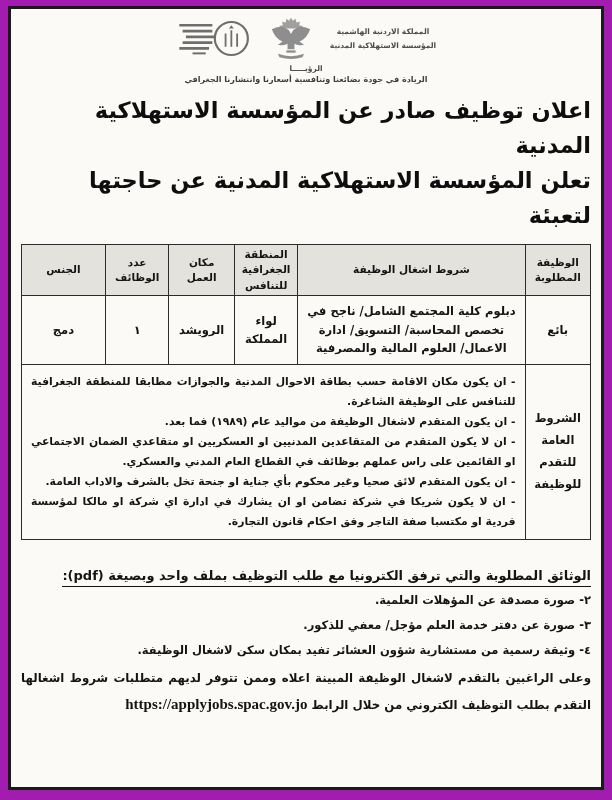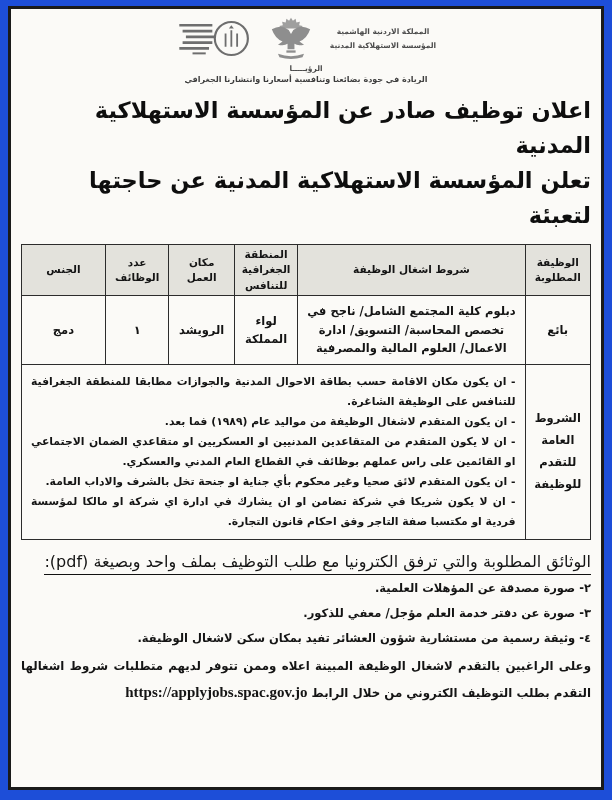--- a/index.html
+++ b/index.html
@@ -1,16 +1,16 @@
 <!DOCTYPE html>
 <html lang="ar" dir="rtl"><head>
 <meta charset="utf-8">
 <style>
   html,body{margin:0;padding:0;background:#e9e9e9;}
-  .page{width:612px;height:800px;margin:0 auto;position:relative;background:#1d4ed8;
+  .page{width:612px;height:800px;margin:0 auto;position:relative;background:#a21caf;
         font-family:"DejaVu Sans",sans-serif;color:#141414;}
   .frame{position:absolute;top:6px;left:8px;right:8px;bottom:10px;border:3px solid #1a1a1a;
          background:#fbfaf7;box-sizing:border-box;padding:5px 10px 6px;direction:rtl;overflow:hidden;}
 
   
   .header-row{display:flex;justify-content:center;align-items:center;gap:16px;margin-top:3px;}
   .org-lines{font-size:7.5px;line-height:1.8;font-weight:700;color:#4c4c4c;text-align:center;}
   .vision{text-align:center;font-size:7.5px;font-weight:700;color:#4c4c4c;margin-top:4px;}
   .tagline{text-align:center;font-size:8px;font-weight:700;color:#3e3e3e;margin-top:2px;}
 
@@ -21,21 +21,21 @@
   table.job{width:100%;border-collapse:collapse;margin-top:11px;table-layout:fixed;}
   .job th,.job td{border:1.6px solid #2c2c2c;font-weight:700;vertical-align:middle;}
   .job thead th{background:#e3e2dc;font-size:10.5px;line-height:1.45;height:46px;padding:2px 3px;text-align:center;}
   .job td.c{text-align:center;font-size:11.5px;padding:4px;line-height:1.6;}
   .job tr.r1 td{height:60px;}
   .job td.cond-label{text-align:center;font-size:11.5px;line-height:1.9;}
   .job td.cond-body{padding:7px 9px;font-size:10.8px;line-height:1.85;text-align:justify;}
   .cond-item{text-align:justify;}
 
   
-  .docs-head{margin-top:12px;font-size:16px;font-weight:400;}
+  .docs-head{margin-top:28px;font-size:13px;font-weight:700;}
   .docs-head .ul{border-bottom:1.6px solid #111;padding-bottom:3px;}
   .doc-item{font-size:11.5px;font-weight:700;margin-top:9px;text-align:right;line-height:1.4;}
   .doc-item.long{font-size:10.6px;letter-spacing:-0.2px;}
 
   
   .para{margin-top:9px;font-size:11.8px;font-weight:700;line-height:1.95;text-align:justify;}
   .latin{direction:ltr;unicode-bidi:embed;font-family:"Liberation Serif",serif;font-weight:700;font-size:15px;}
 
   .logo svg{display:block;}
 </style>

